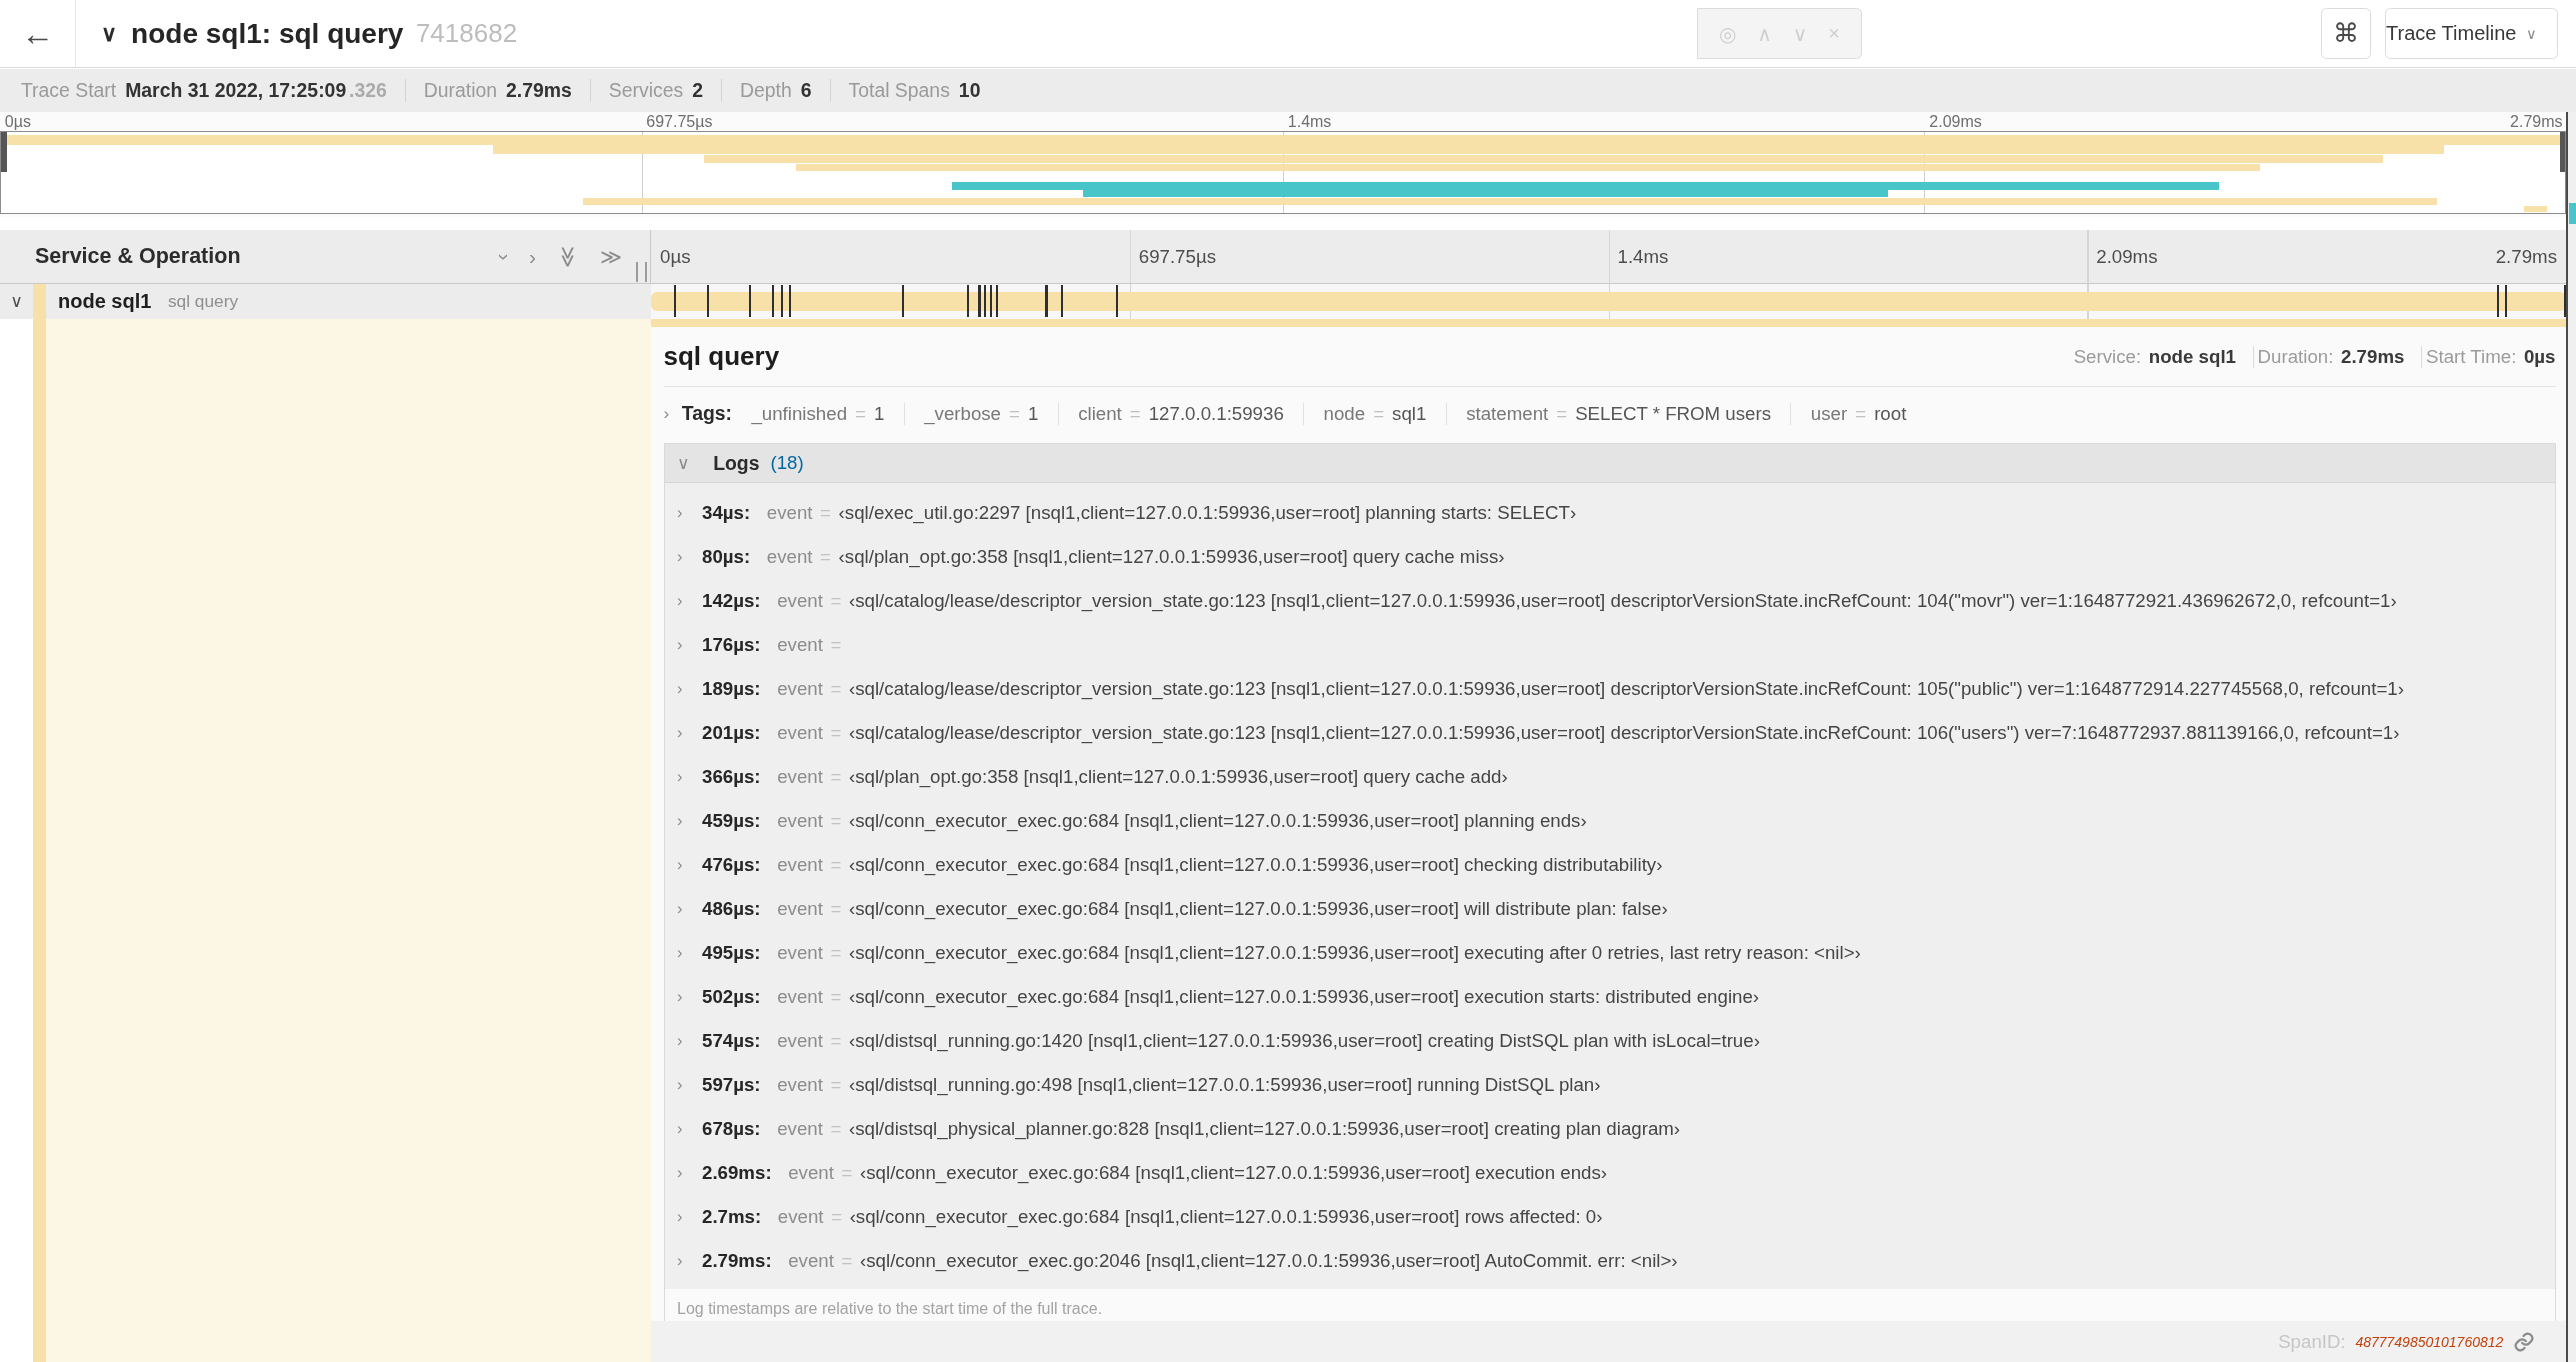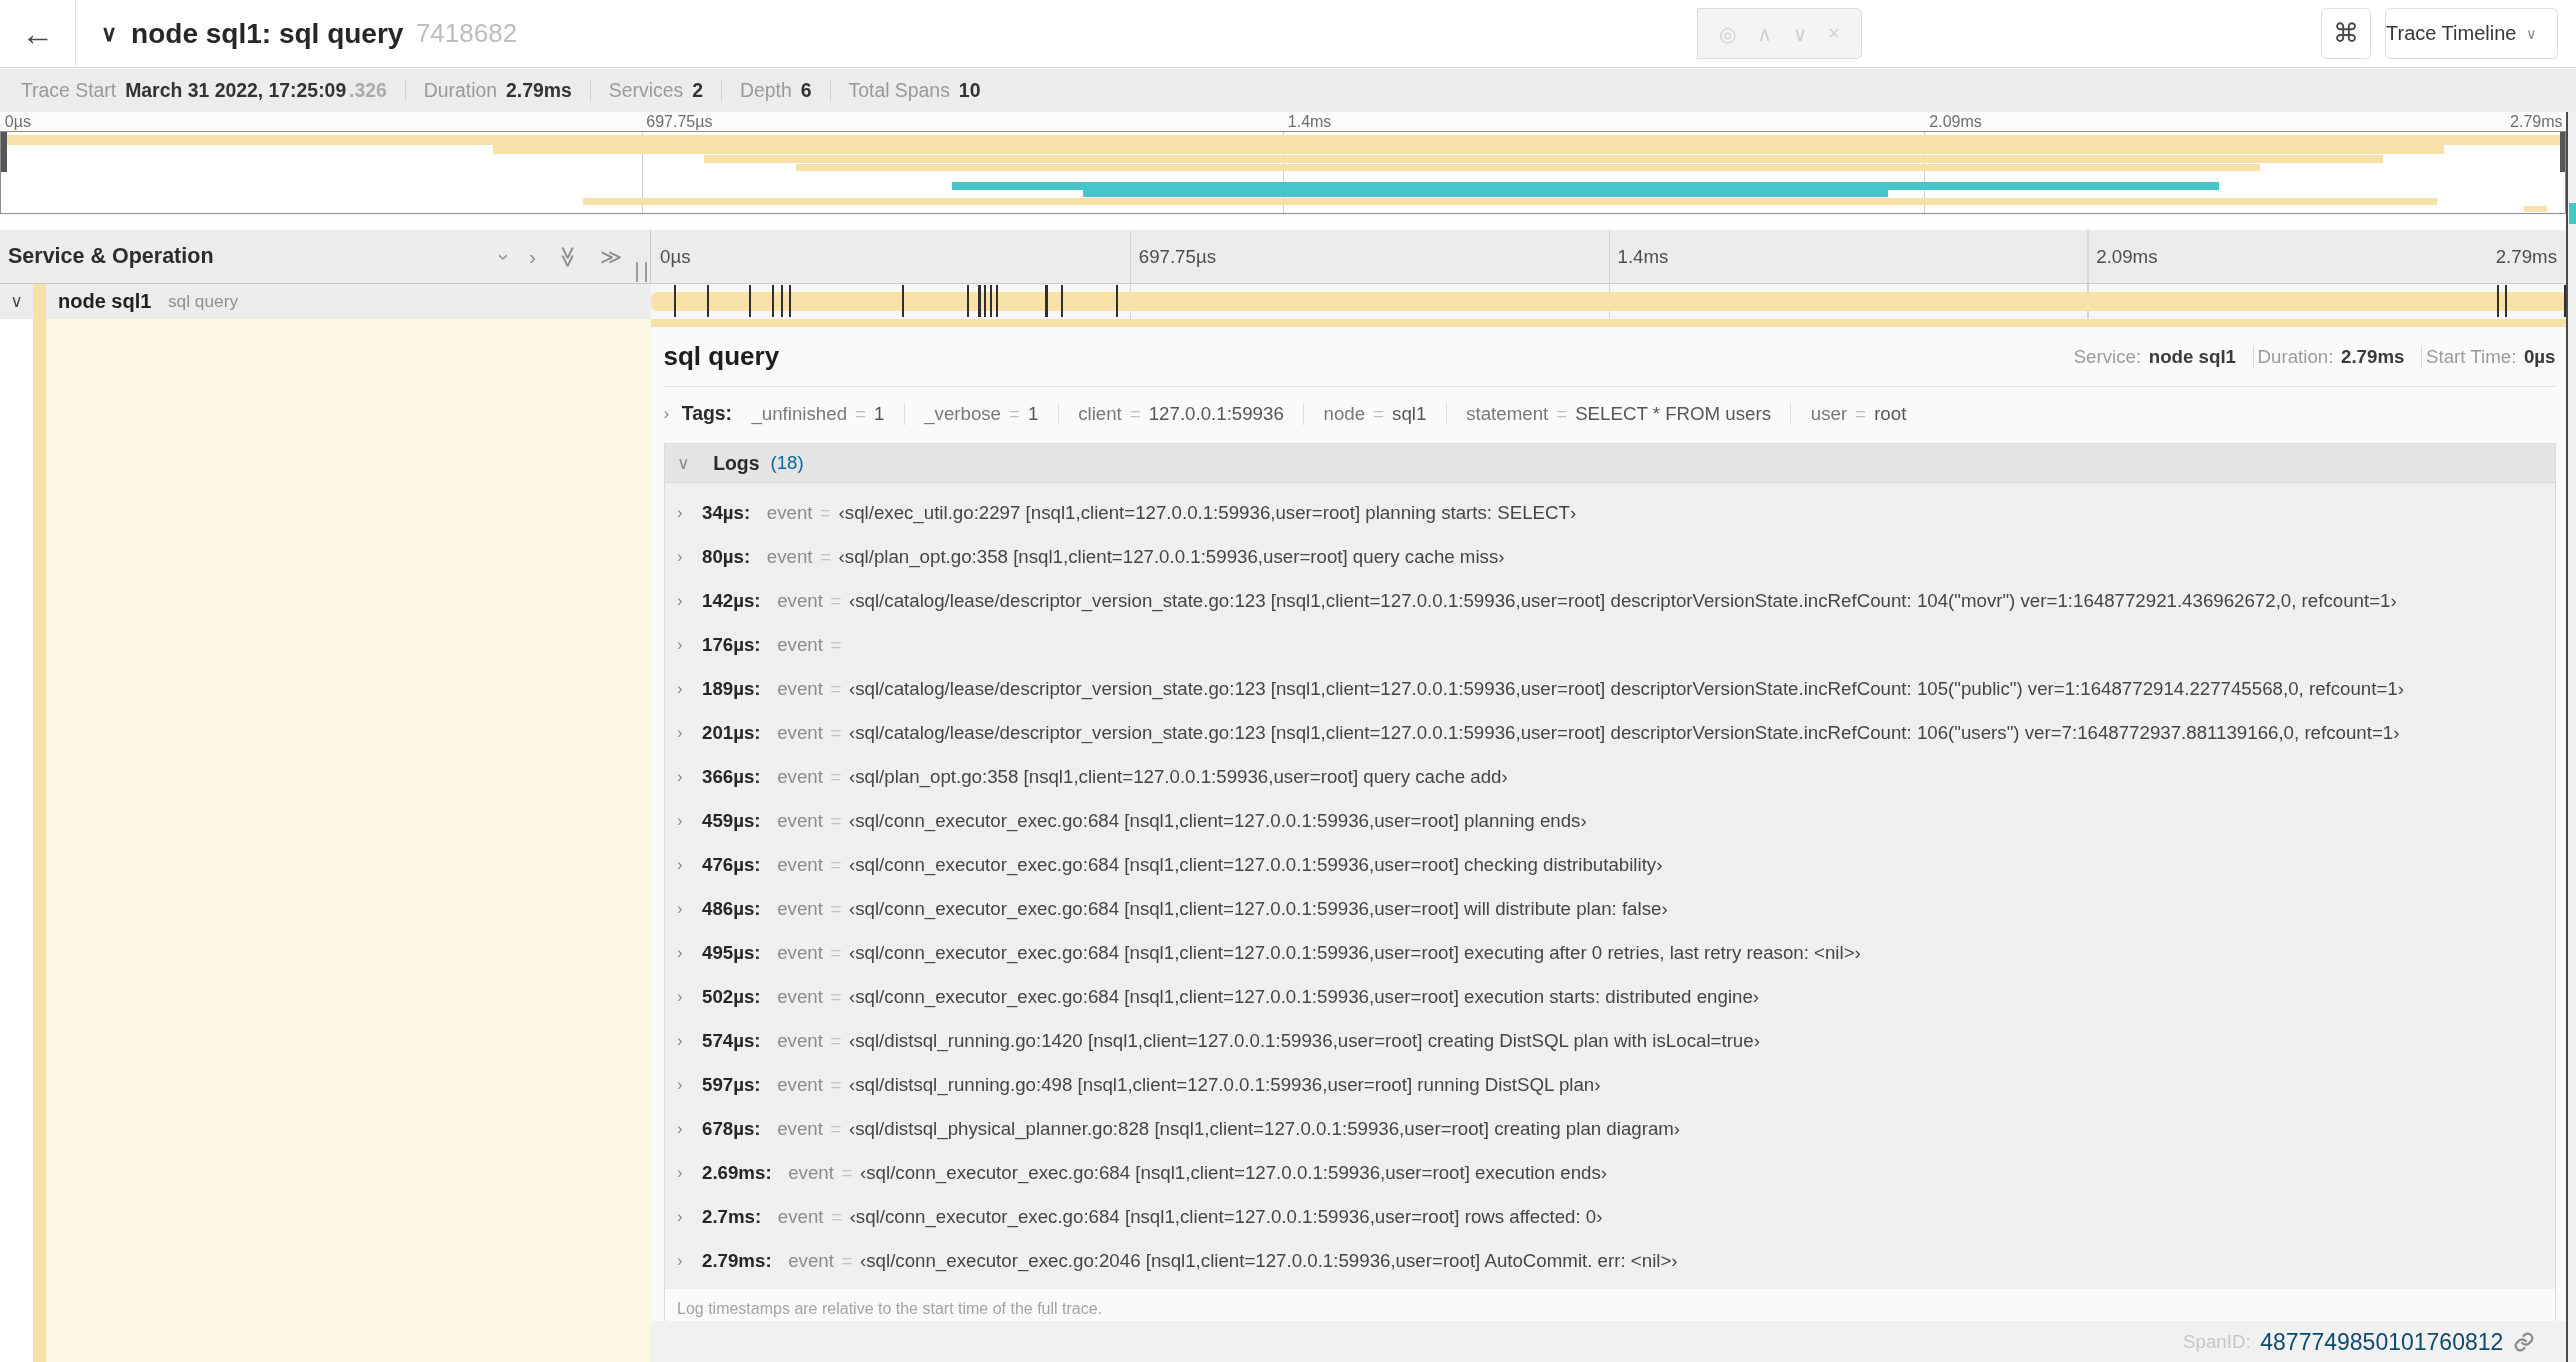--- a/index.html
+++ b/index.html
@@ -52,21 +52,21 @@
   .mm-bar.tan{background:var(--tan);}
   .mm-bar.teal{background:var(--teal);}
   .mm-handle{position:absolute;top:0;width:5.5px;height:40px;background:#565656;cursor:ew-resize;}
   .mm-handle.left{left:0;}
   .mm-handle.righth{right:0;}
   
   .colhead{position:absolute;left:0;top:230px;width:2576px;height:54px;background:#ececec;
     border-bottom:1.4px solid #c9c9c9;}
   .colhead-left{position:absolute;left:0;top:0;width:651px;height:100%;
     border-right:1.4px solid #c9c9c9;display:flex;align-items:center;}
-  .so-title{margin-left:8px;font-size:21.5px;font-weight:bold;color:#2c2c2c;flex:1;}
+  .so-title{margin-left:35px;font-size:21.5px;font-weight:bold;color:#2c2c2c;flex:1;}
   .so-icons{display:flex;gap:21px;margin-right:28px;color:#8a8a8a;font-size:21px;}
   .so-icons span{cursor:pointer;}
   .rot90{display:inline-block;transform:rotate(90deg);}
   .grabber{position:absolute;right:2.8px;bottom:1.4px;width:11px;height:19.4px;
     border-left:2.1px solid #9c9c9c;border-right:2.1px solid #9c9c9c;cursor:col-resize;}
   .colhead-ticks{position:absolute;left:651px;top:0;width:1915px;height:100%;}
   .colhead-ticks .tickpos{font-size:18.7px;color:#4d4d4d;padding-left:9px;top:50%;
     transform:translateY(-50%);}
   .colhead-ticks .tickpos.right{transform:translate(-100%,-50%);padding-right:9px;padding-left:0;}
   .vgrid{position:absolute;top:0;bottom:0;width:1.4px;background:#d6d6d6;}
@@ -116,21 +116,21 @@
   .log-chev{color:#8a8a8a;font-size:16.6px;width:25px;flex:0 0 25px;}
   .log-time{font-weight:bold;color:#262626;margin-right:16.6px;}
   .log-field{color:#8c8c8c;margin-right:7.6px;}
   .log-eq{color:#c2c2c2;margin-right:7.6px;}
   .log-val{color:#454545;}
   .logs-note{font-size:16px;color:#a3a3a3;padding:11px 0 8.3px 12.5px;}
   
   .below-panel{position:absolute;left:651px;top:1321px;width:1915px;height:42px;background:#f1f1f1;
     display:flex;align-items:center;justify-content:flex-end;gap:9.7px;padding-right:31px;}
   .spanid-label{color:#c6c6c6;font-size:18.7px;}
-  .spanid-value{color:#0c4a6e;font-size:23px;}
+  .spanid-value{color:#c2410c;font-size:14px;font-style:italic;}
   .link-icon{cursor:pointer;display:flex;align-items:center;}
   
   .right-edge{position:absolute;left:2566px;top:112px;width:9.7px;height:1251px;background:#f0f0f0;
     border-left:2.1px solid #4a4a4a;}
   .right-edge-teal{position:absolute;left:2569px;top:203px;width:7px;height:21px;background:var(--teal);}
 </style>
 </head>
 <body>
 
 <div class="titlebar">

